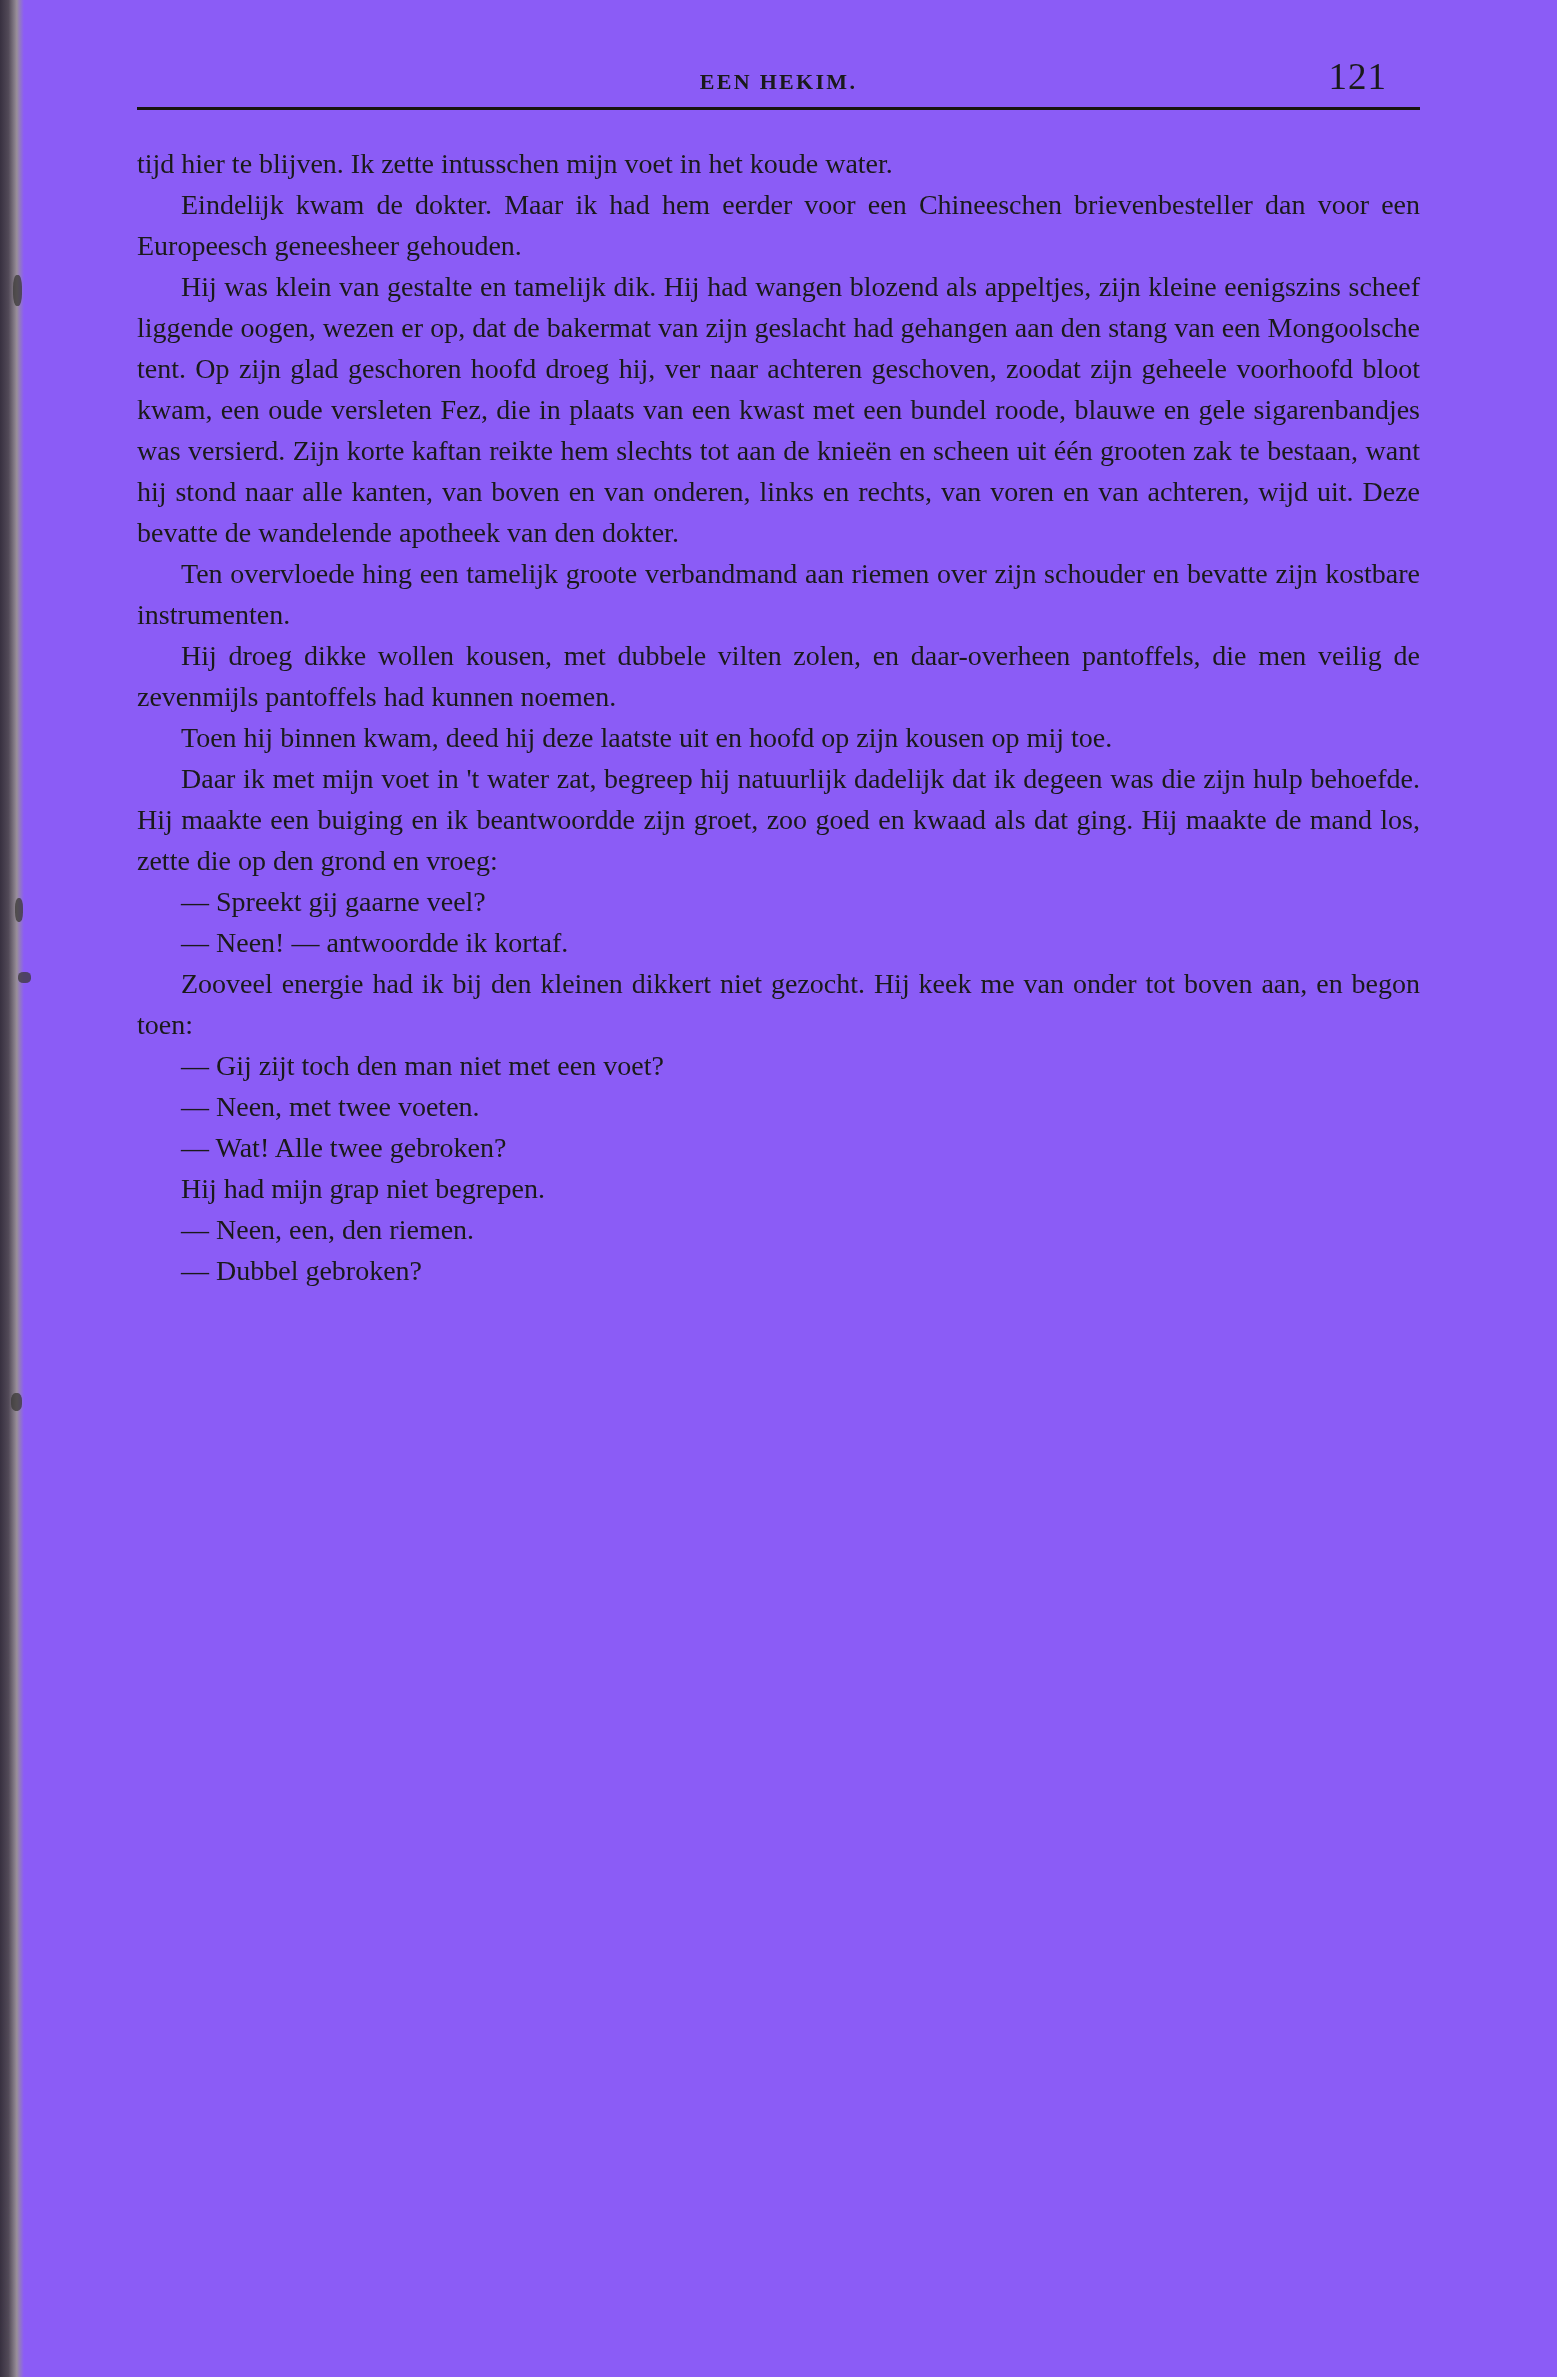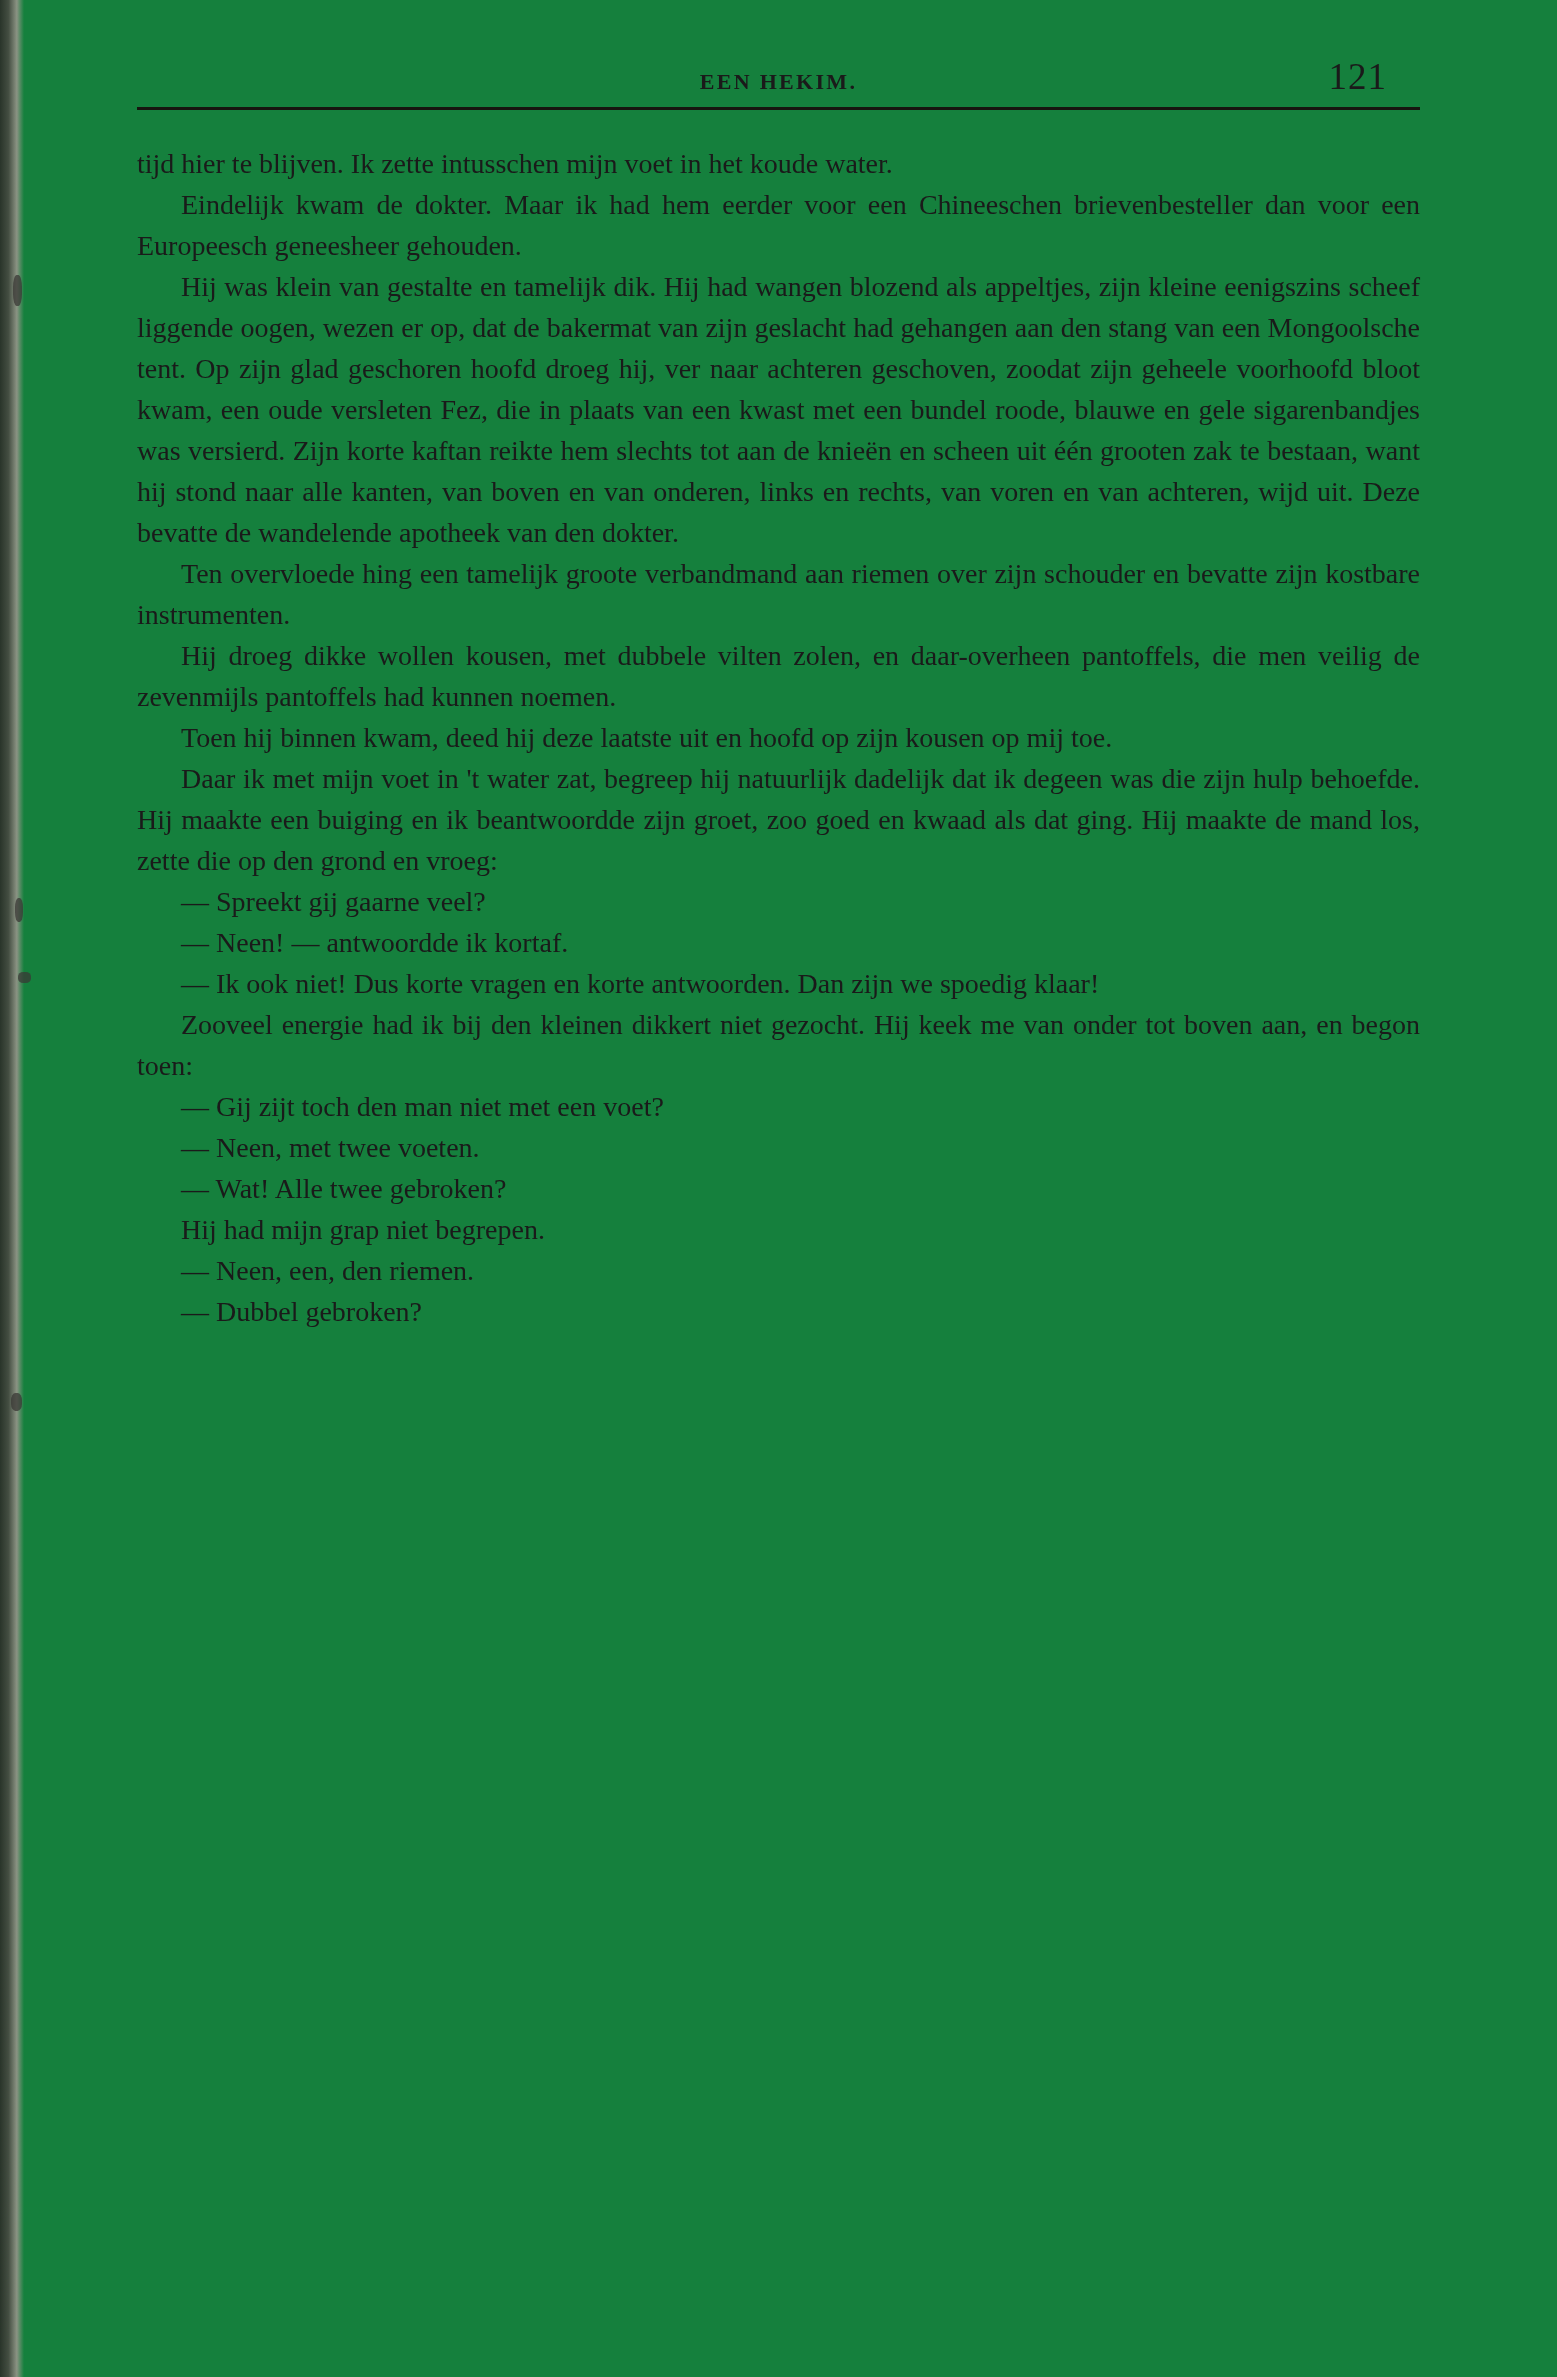--- a/index.html
+++ b/index.html
@@ -13,21 +13,21 @@
     font-family: "Liberation Serif", serif;
     color: #1a1a1a;
     position: relative;
     overflow: hidden;
   }
 
   
   .page {
     position: absolute;
     inset: 0;
-    background: #15803d;
+    background: #8b5cf6;
   }
   .gutter-edge {
     position: absolute;
     left: 0;
     top: 0;
     width: 24px;
     height: 100%;
     background: linear-gradient(to right, #2c2a27 0%, #4a4742 35%, #9b968d 70%, rgba(251,250,247,0) 100%);
     opacity: .88;
   }
@@ -119,21 +119,20 @@
     <div class="body-text">
       <p class="noindent">tijd hier te blijven. Ik zette intusschen mijn voet in het koude water.</p>
       <p>Eindelijk kwam de dokter. Maar ik had hem eerder voor een Chineeschen brievenbesteller dan voor een Europeesch geneesheer gehouden.</p>
       <p>Hij was klein van gestalte en tamelijk dik. Hij had wangen blozend als appeltjes, zijn kleine eenigszins scheef liggende oogen, wezen er op, dat de bakermat van zijn geslacht had gehangen aan den stang van een Mongoolsche tent. Op zijn glad geschoren hoofd droeg hij, ver naar achteren geschoven, zoodat zijn geheele voorhoofd bloot kwam, een oude versleten Fez, die in plaats van een kwast met een bundel roode, blauwe en gele sigarenbandjes was versierd. Zijn korte kaftan reikte hem slechts tot aan de knieën en scheen uit één grooten zak te bestaan, want hij stond naar alle kanten, van boven en van onderen, links en rechts, van voren en van achteren, wijd uit. Deze bevatte de wandelende apotheek van den dokter.</p>
       <p>Ten overvloede hing een tamelijk groote verbandmand aan riemen over zijn schouder en bevatte zijn kostbare instrumenten.</p>
       <p>Hij droeg dikke wollen kousen, met dubbele vilten zolen, en daar-overheen pantoffels, die men veilig de zevenmijls pantoffels had kunnen noemen.</p>
       <p>Toen hij binnen kwam, deed hij deze laatste uit en hoofd op zijn kousen op mij toe.</p>
       <p>Daar ik met mijn voet in 't water zat, begreep hij natuurlijk dadelijk dat ik degeen was die zijn hulp behoefde. Hij maakte een buiging en ik beantwoordde zijn groet, zoo goed en kwaad als dat ging. Hij maakte de mand los, zette die op den grond en vroeg:</p>
       <p class="dialogue">— Spreekt gij gaarne veel?</p>
       <p class="dialogue">— Neen! — antwoordde ik kortaf.</p>
-      <p class="dialogue">— Ik ook niet! Dus korte vragen en korte antwoorden. Dan zijn we spoedig klaar!</p>
       <p>Zooveel energie had ik bij den kleinen dikkert niet gezocht. Hij keek me van onder tot boven aan, en begon toen:</p>
       <p class="dialogue">— Gij zijt toch den man niet met een voet?</p>
       <p class="dialogue">— Neen, met twee voeten.</p>
       <p class="dialogue">— Wat! Alle twee gebroken?</p>
       <p>Hij had mijn grap niet begrepen.</p>
       <p class="dialogue">— Neen, een, den riemen.</p>
       <p class="dialogue">— Dubbel gebroken?</p>
     </div>
 
   </div>

